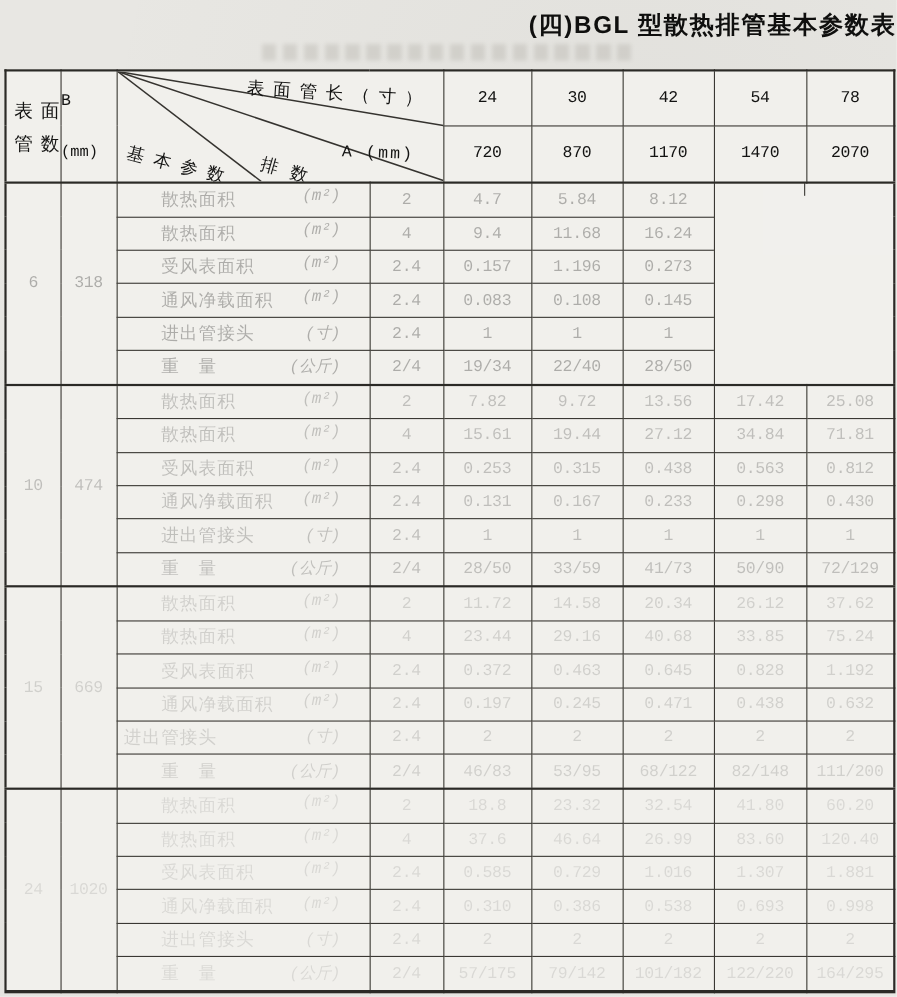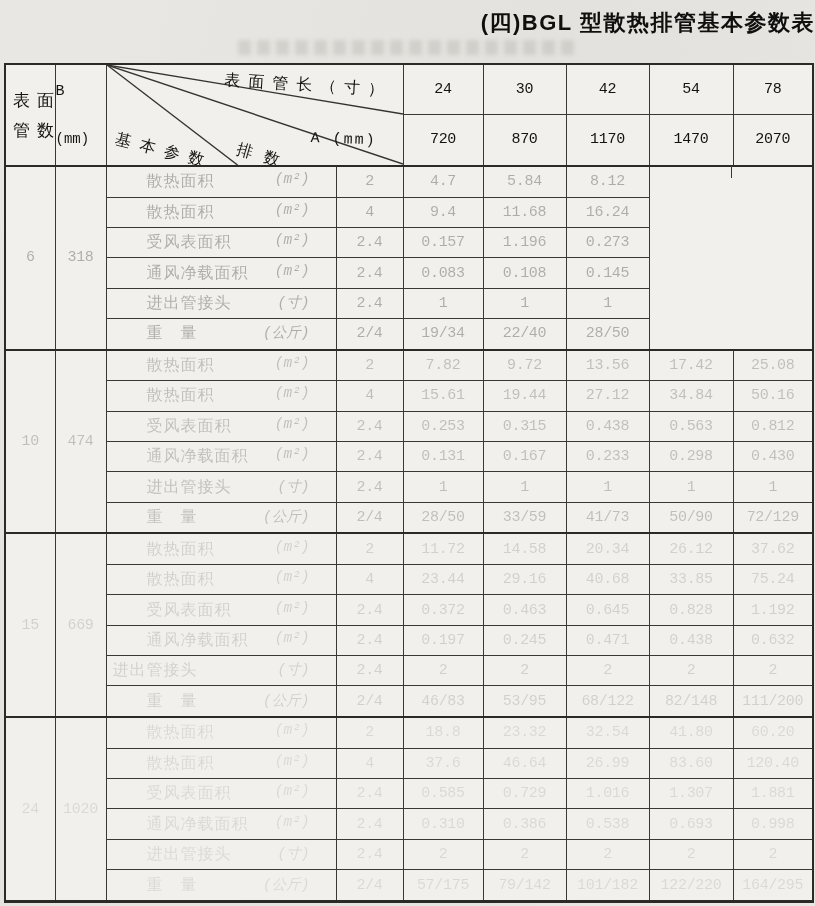--- a/index.html
+++ b/index.html
@@ -263,21 +263,21 @@
           <div class="lblrow">
             <span class="pl">散热面积</span>
             <span class="pu">(m²)</span>
           </div>
         </td>
       <td class="num">4</td>
       <td class="num">15.61</td>
       <td class="num">19.44</td>
       <td class="num">27.12</td>
       <td class="num">34.84</td>
-      <td class="num">50.16</td>
+      <td class="num">71.81</td>
     </tr>
     <tr>
       <td class="lbl">
           <div class="lblrow">
             <span class="pl">受风表面积</span>
             <span class="pu">(m²)</span>
           </div>
         </td>
       <td class="num">2.4</td>
       <td class="num">0.253</td>

